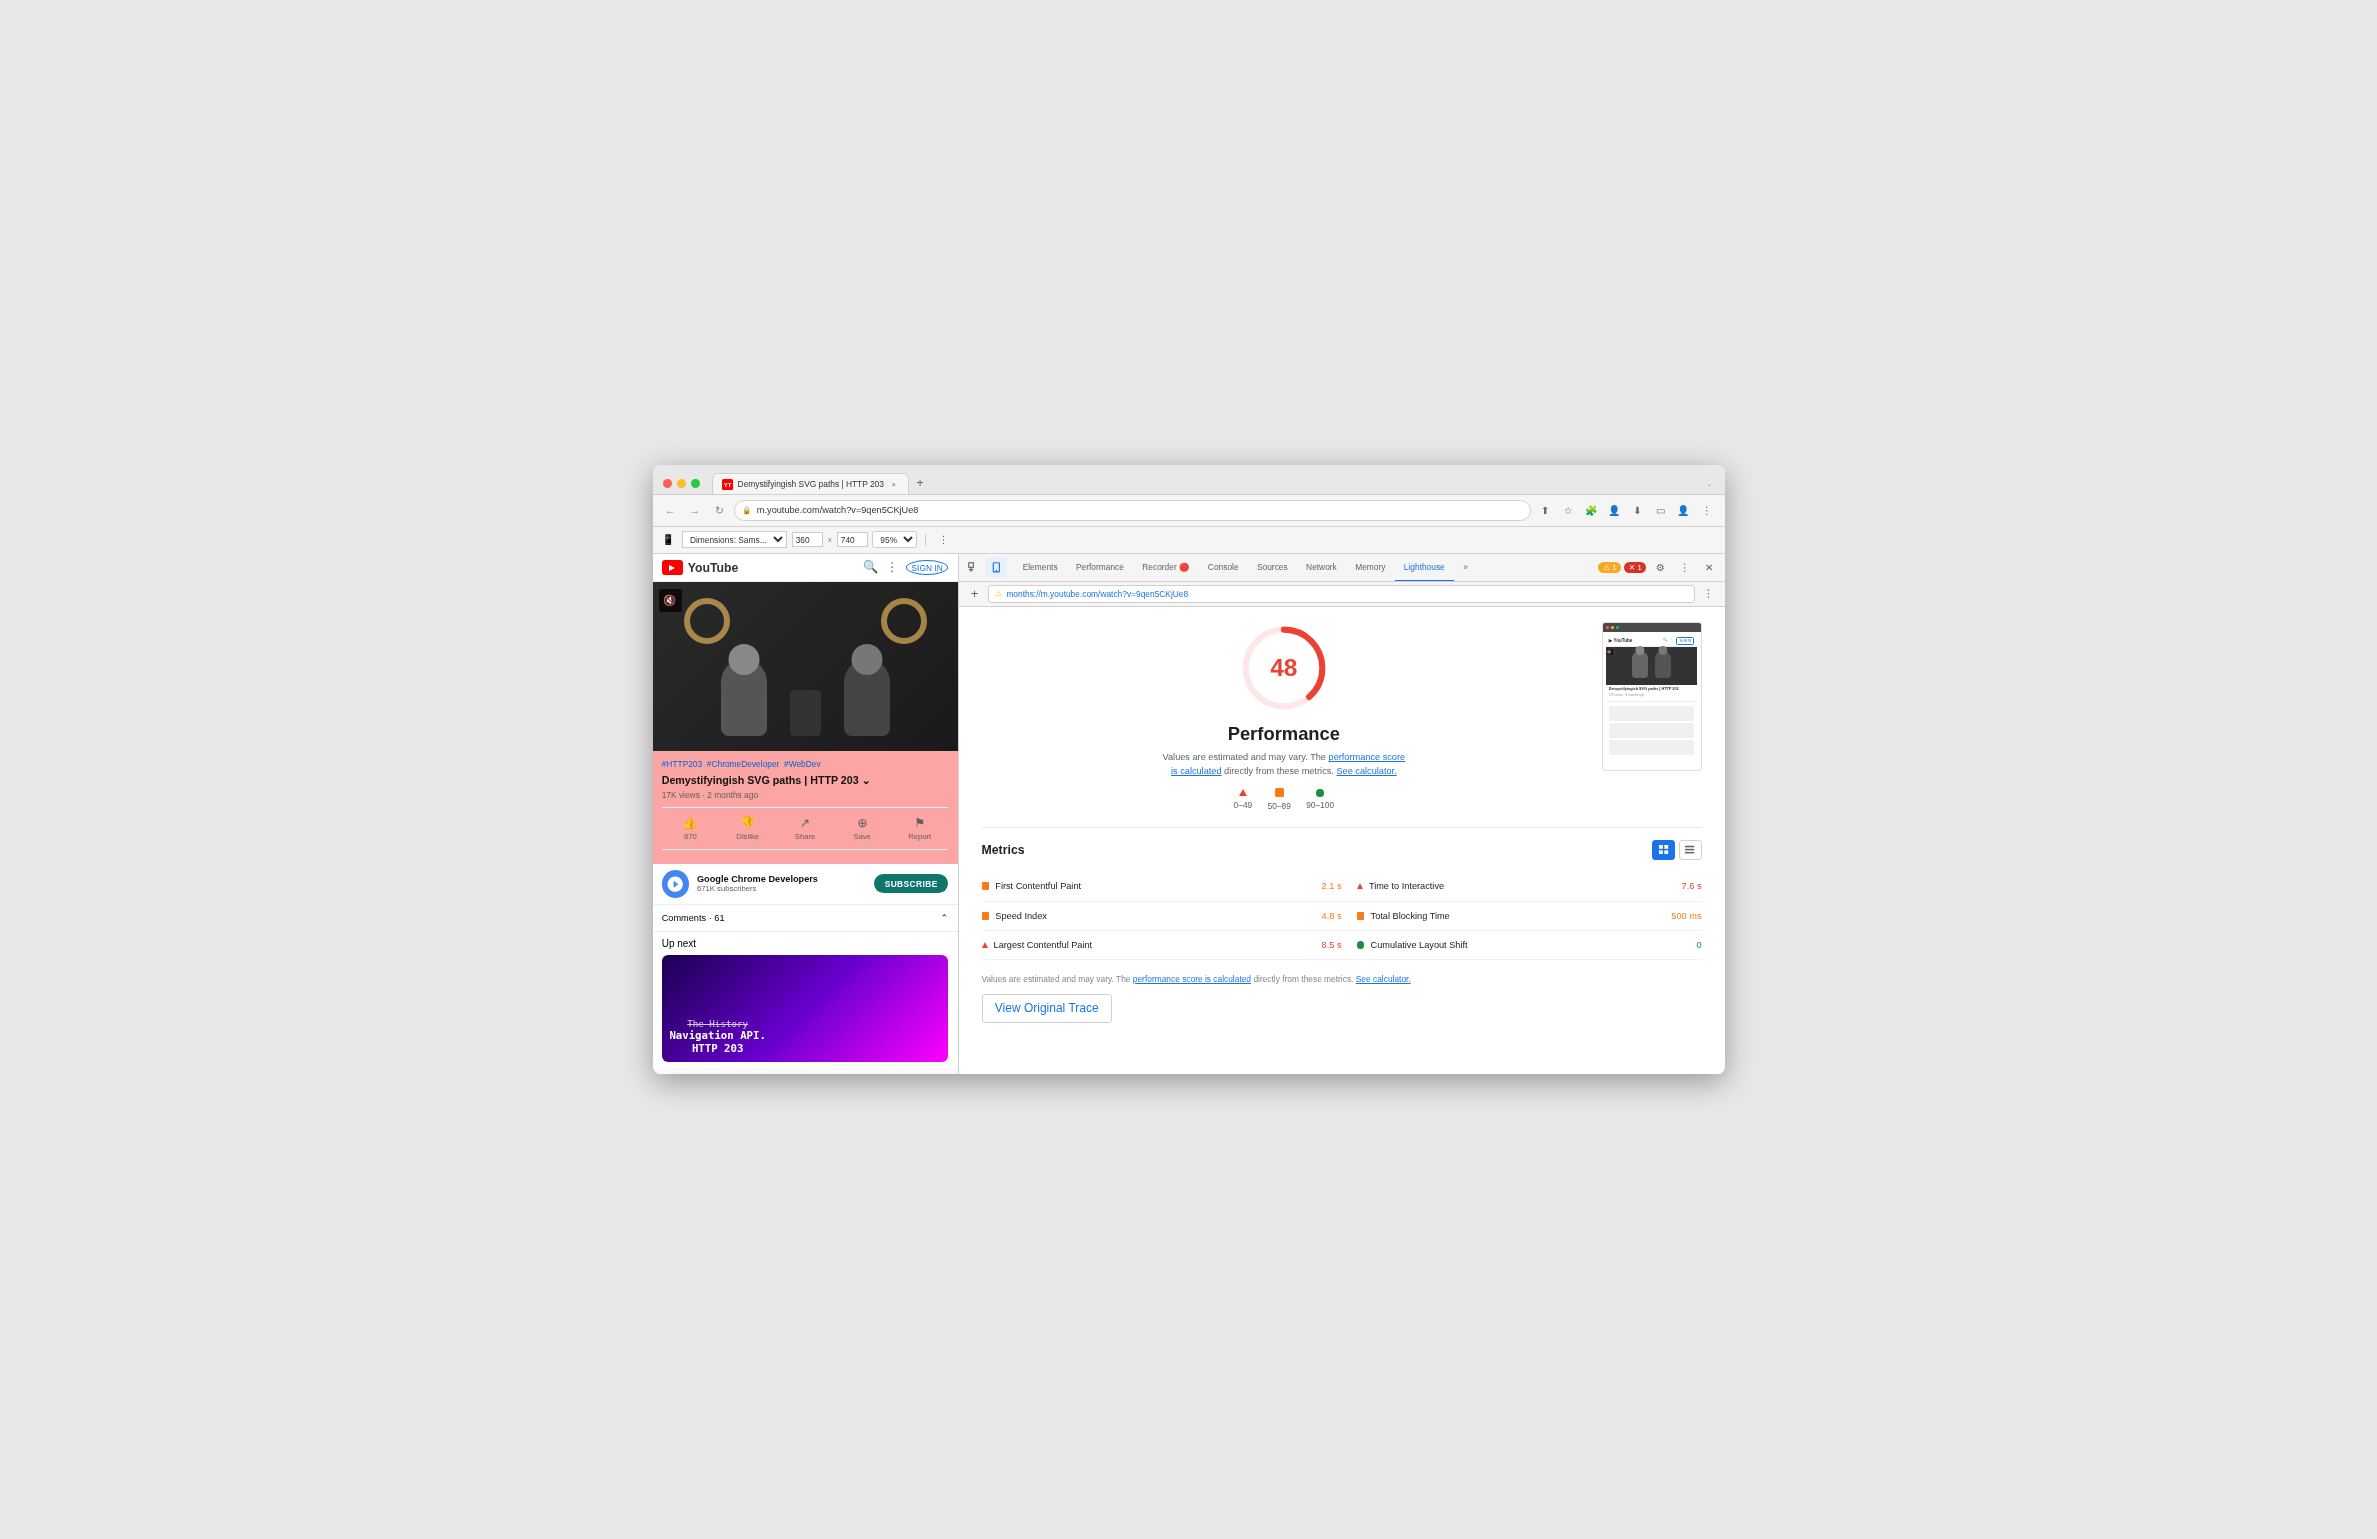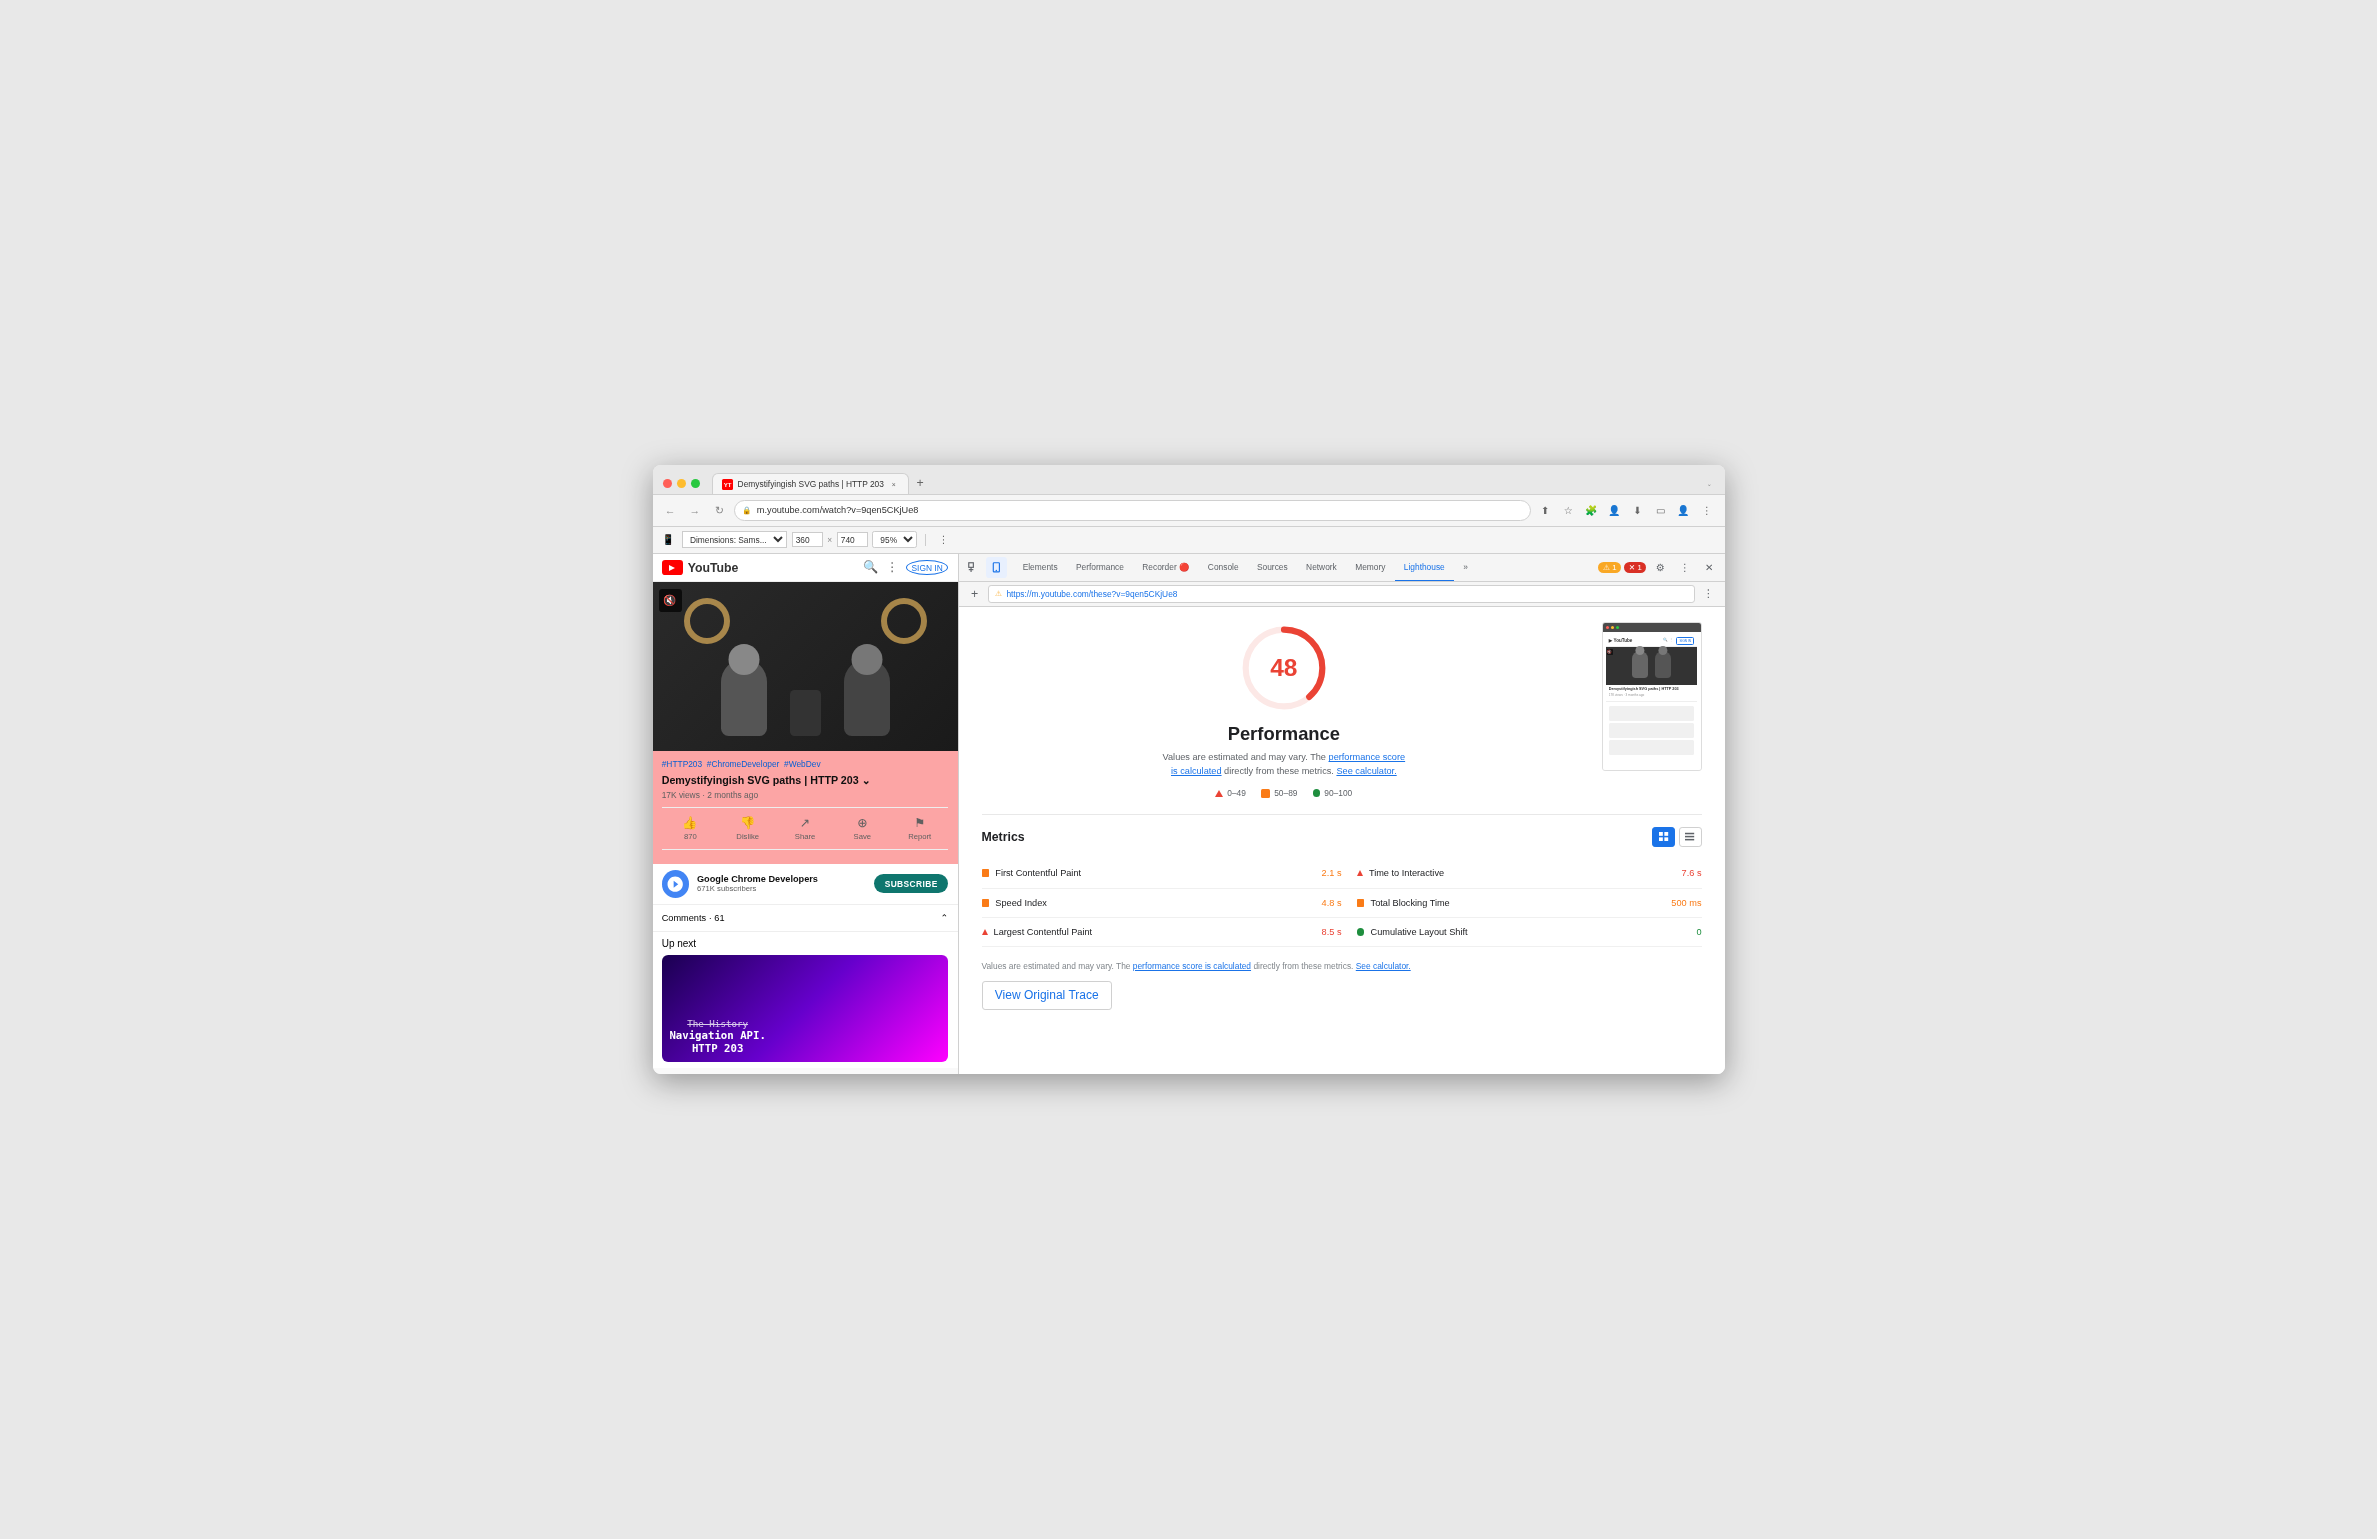--- a/index.html
+++ b/index.html
@@ -641,20 +641,21 @@
       gap: 15.3px;
       margin-top: 9.2px;
       font-size: 8.4px;
       color: #5f6368;
       align-items: center;
     }
     .legend-item {
       display: flex;
       align-items: center;
       gap: 3.8px;
+      flex-direction: column;
     }
     .legend-dot {
       width: 9.2px;
       height: 9.2px;
       border-radius: 1.5px;
     }
     .legend-tri {
       width: 0;
       height: 0;
       border-left: 4.6px solid transparent;
@@ -1090,21 +1091,21 @@
           <button class="dt-icon-btn">⚙</button>
           <button class="dt-icon-btn">⋮</button>
           <button class="dt-icon-btn">✕</button>
         </div>
       </div>
 
       <div class="devtools-secondary-bar">
         <div class="add-panel-btn">+</div>
         <div class="lh-url-bar">
           <span class="lh-url-icon">⚠</span>
-          <span class="lh-url-text">https://m.youtube.com/these?v=9qen5CKjUe8</span>
+          <span class="lh-url-text">months://m.youtube.com/watch?v=9qen5CKjUe8</span>
         </div>
         <div class="lh-more-btn">⋮</div>
       </div>
 
       <div class="lighthouse-content">
 
         <div class="score-section">
           <div class="score-main">
 
             <div class="gauge-container">

